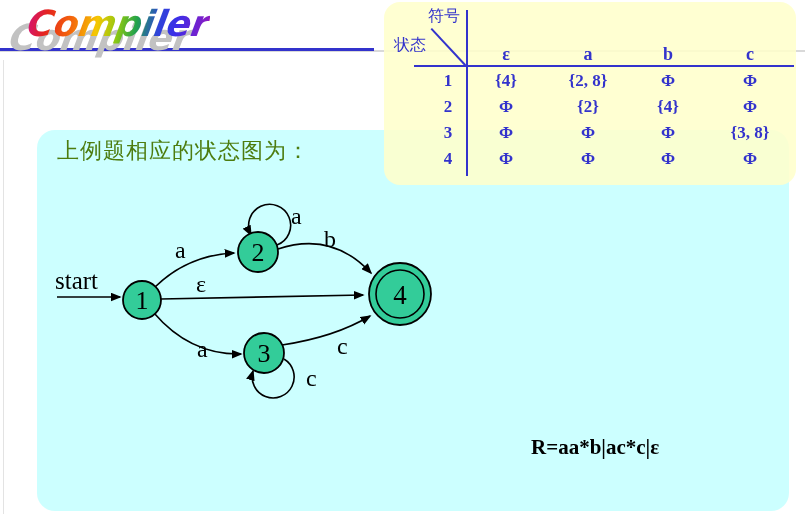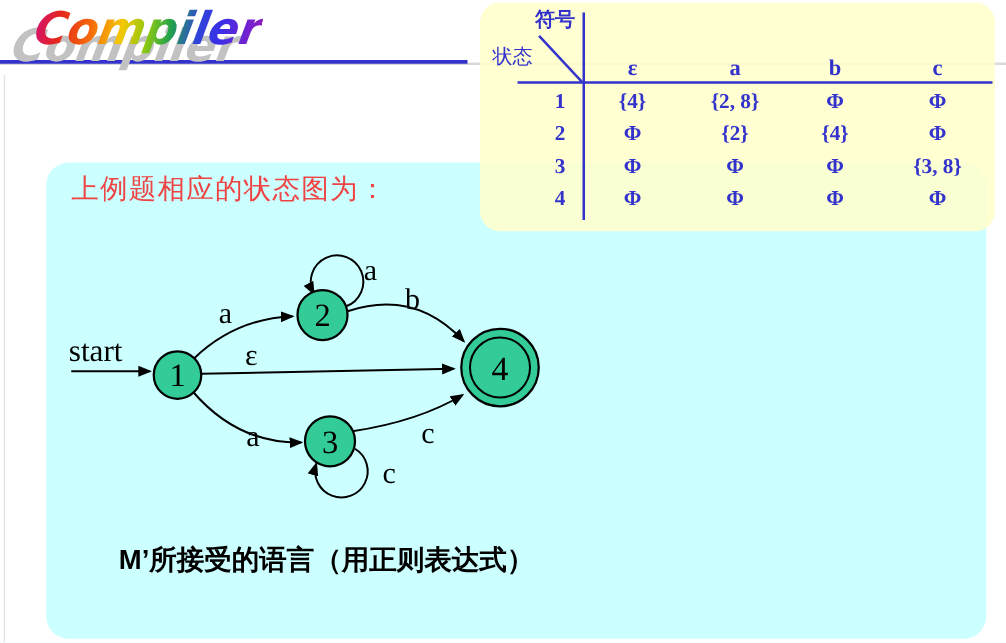--- a/index.html
+++ b/index.html
@@ -19,28 +19,28 @@
   .logo-shadow { position:absolute; left:10px; top:17px; font-size:36px; font-style:italic; font-weight:bold;
                  font-family:"DejaVu Sans",sans-serif; transform:skewX(-10deg); color:#c2c2c2; z-index:2; }
   .logo-main { position:absolute; left:28px; top:3px; font-size:36px; font-style:italic; font-weight:bold;
                font-family:"DejaVu Sans",sans-serif; transform:skewX(-10deg);
                background:linear-gradient(90deg,#d4156e 0%,#e5251d 10%,#f4670c 24%,#f6c703 38%,#8cc812 50%,#22a24c 60%,#2f45d8 72%,#3b2fe8 82%,#8d1bc2 100%);
                -webkit-background-clip:text; background-clip:text; color:transparent; z-index:4; }
 
   
   .cyan-panel { position:absolute; left:37px; top:130px; width:752px; height:381px;
                 background:#ccffff; border-radius:18px; z-index:2; }
-  .panel-title { position:absolute; left:57px; top:136px; font-size:22px; color:#ef4444;
+  .panel-title { position:absolute; left:57px; top:136px; font-size:22px; color:#4d7c0f;
                  font-family:Liberation Serif, serif; z-index:5; letter-spacing:1px; }
 
   
   .yellow-panel { position:absolute; left:384px; top:2px; width:412px; height:183px;
                   background:rgba(255,255,203,0.87); border-radius:16px; z-index:6;
                   color:#3333cc; }
-  .corner-top    { position:absolute; left:44px; top:4px;  font-size:16px; font-weight:bold;
+  .corner-top    { position:absolute; left:44px; top:4px;  font-size:16px; font-weight:normal;
                    font-family:"Liberation Sans","DejaVu Sans",sans-serif; }
   .corner-bottom { position:absolute; left:10px; top:33px; font-size:16px; font-weight:normal;
                    font-family:"Liberation Sans","DejaVu Sans",sans-serif; }
   .v-rule   { position:absolute; left:82px; top:8px; width:2px; height:166px; background:#3333cc; }
   .h-rule   { position:absolute; left:30px; top:63px; width:380px; height:2px; background:#3333cc; }
   .diag-rule{ position:absolute; left:48px; top:26px; width:50px; height:2px; background:#3333cc;
               transform:rotate(47deg); transform-origin:0 0; }
   .thead { position:absolute; left:84px; top:40px; width:328px; display:flex; height:24px; line-height:24px;
            font-weight:bold; font-size:18px; }
   .tbody { position:absolute; left:44px; top:66px; width:368px; font-weight:bold; font-size:17px; }
@@ -152,15 +152,15 @@
     <text x="218" y="66" font-size="26" text-anchor="middle" fill="#000">2</text>
 
     <circle cx="224" cy="158" r="20" fill="#33cc99" stroke="#000" stroke-width="1.8"></circle>
     <text x="224" y="167" font-size="26" text-anchor="middle" fill="#000">3</text>
 
     <circle cx="360" cy="99" r="31" fill="#33cc99" stroke="#000" stroke-width="1.8"></circle>
     <circle cx="360" cy="99" r="24" fill="none" stroke="#000" stroke-width="1.6"></circle>
     <text x="360" y="109" font-size="27" text-anchor="middle" fill="#000">4</text>
   </svg>
 
-  <div class="footer-left">M’所接受的语言（用正则表达式）</div>
+  <div class="footer-right">R=aa*b|ac*c|ε</div>
 
 </div>
 
 </body></html>

